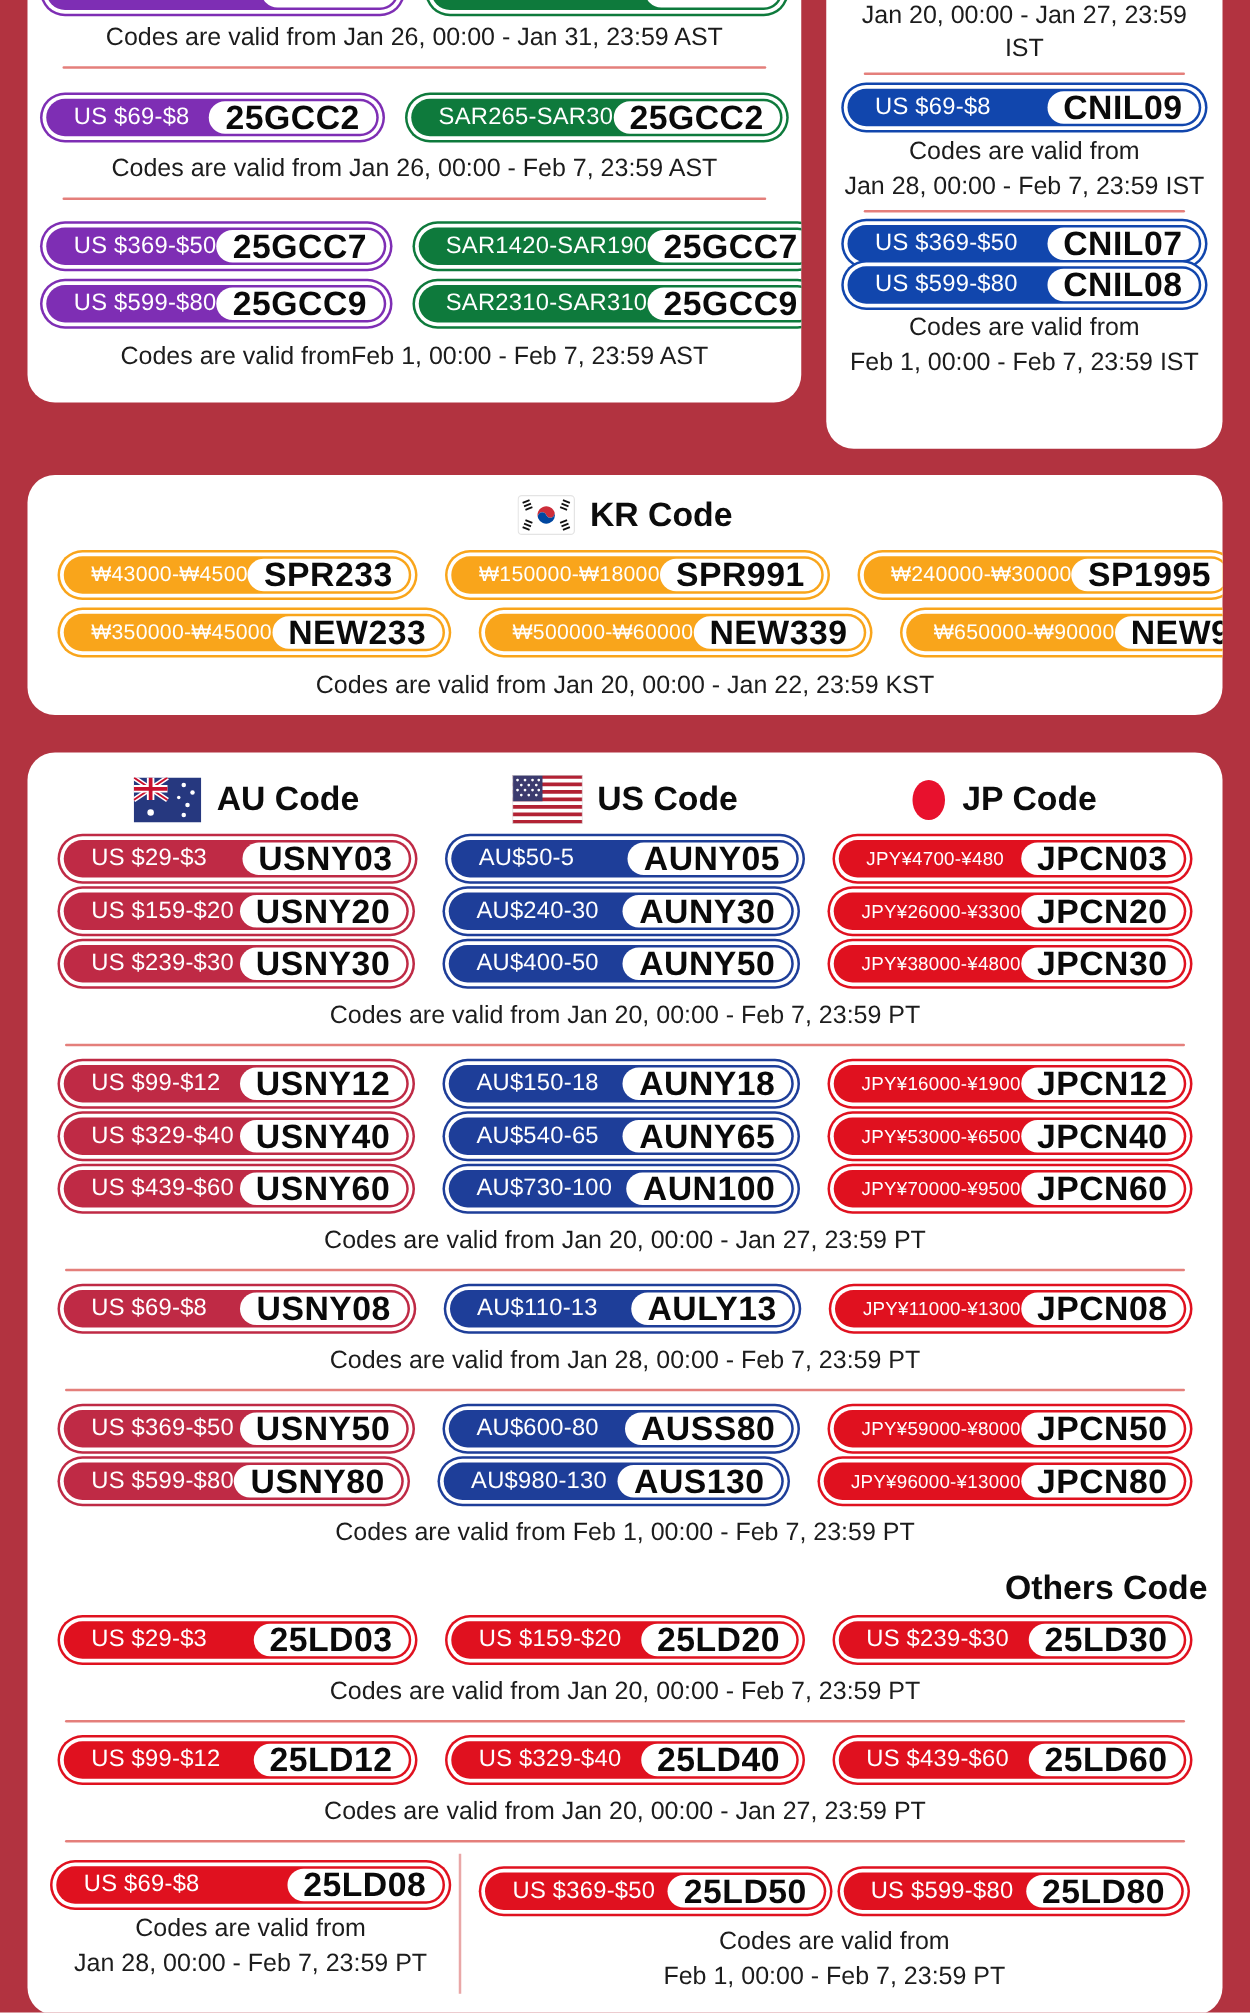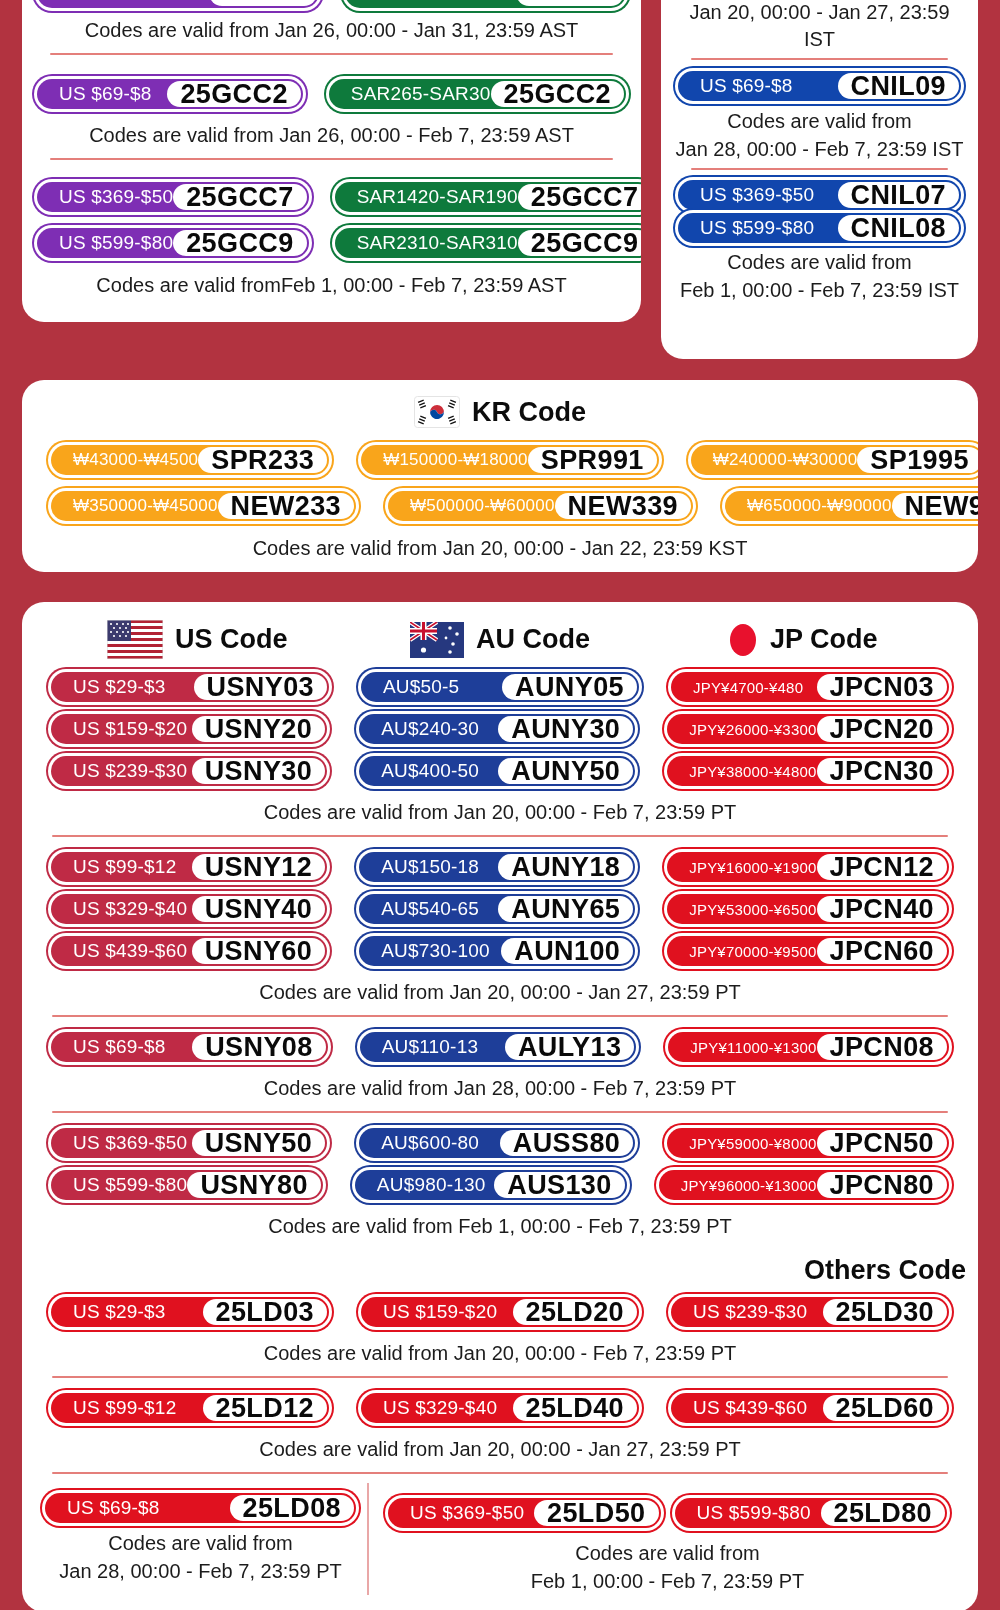--- a/index.html
+++ b/index.html
@@ -198,20 +198,40 @@
           <span class="pc">NEW996</span>
         </div>
     </div>
     <div class="cap" style="margin-top:9px;">Codes are valid from Jan 20, 00:00 - Jan 22, 23:59 KST</div>
   </div>
 
   <div class="card main">
 
     <div class="heads">
       <div class="head">
+        <svg class="flag" width="54" height="36" viewBox="0 0 54 36">
+          <rect width="54" height="36" fill="#26387f"></rect>
+          <g>
+            <path d="M0 0 L27 18 M27 0 L0 18" stroke="#ffffff" stroke-width="4"></path>
+            <path d="M0 0 L27 18 M27 0 L0 18" stroke="#c8102e" stroke-width="1.6"></path>
+            <path d="M13.5 0 V18 M0 9 H27" stroke="#ffffff" stroke-width="6"></path>
+            <path d="M13.5 0 V18 M0 9 H27" stroke="#c8102e" stroke-width="3"></path>
+          </g>
+          <g fill="#ffffff">
+            <circle cx="13.5" cy="28" r="2.6"></circle>
+            <circle cx="40" cy="6" r="1.8"></circle>
+              <circle cx="47" cy="12" r="1.8"></circle>
+            <circle cx="36" cy="16" r="1.4"></circle>
+              <circle cx="43" cy="22" r="1.8"></circle>
+              <circle cx="40" cy="30" r="1.8"></circle>
+          </g>
+        </svg>
+        <span>AU Code</span>
+      </div>
+      <div class="head">
         <svg class="flag" width="56" height="39" viewBox="0 0 56 39">
           <rect width="56" height="39" fill="#ffffff"></rect>
           <g fill="#b22234">
             <rect y="0" width="56" height="3"></rect>
               <rect y="6" width="56" height="3"></rect>
               <rect y="12" width="56" height="3"></rect>
             <rect y="18" width="56" height="3"></rect>
               <rect y="24" width="56" height="3"></rect>
               <rect y="30" width="56" height="3"></rect>
             <rect y="36" width="56" height="3"></rect>
@@ -231,40 +251,20 @@
               <circle cx="21" cy="12" r="1.1"></circle>
             <circle cx="7" cy="16" r="1.1"></circle>
               <circle cx="13" cy="16" r="1.1"></circle>
               <circle cx="19" cy="16" r="1.1"></circle>
           </g>
           <rect width="56" height="39" fill="none" stroke="#d8d8d8"></rect>
         </svg>
         <span>US Code</span>
       </div>
       <div class="head">
-        <svg class="flag" width="54" height="36" viewBox="0 0 54 36">
-          <rect width="54" height="36" fill="#26387f"></rect>
-          <g>
-            <path d="M0 0 L27 18 M27 0 L0 18" stroke="#ffffff" stroke-width="4"></path>
-            <path d="M0 0 L27 18 M27 0 L0 18" stroke="#c8102e" stroke-width="1.6"></path>
-            <path d="M13.5 0 V18 M0 9 H27" stroke="#ffffff" stroke-width="6"></path>
-            <path d="M13.5 0 V18 M0 9 H27" stroke="#c8102e" stroke-width="3"></path>
-          </g>
-          <g fill="#ffffff">
-            <circle cx="13.5" cy="28" r="2.6"></circle>
-            <circle cx="40" cy="6" r="1.8"></circle>
-              <circle cx="47" cy="12" r="1.8"></circle>
-            <circle cx="36" cy="16" r="1.4"></circle>
-              <circle cx="43" cy="22" r="1.8"></circle>
-              <circle cx="40" cy="30" r="1.8"></circle>
-          </g>
-        </svg>
-        <span>AU Code</span>
-      </div>
-      <div class="head">
         <svg class="flag" width="30" height="34" viewBox="0 0 30 34">
           <ellipse cx="15" cy="17" rx="13" ry="16" fill="#e8112d"></ellipse>
         </svg>
         <span>JP Code</span>
       </div>
     </div>
 
     <div class="prow">
       <div class="pill crimson">
           <span class="pl">US $29-$3</span>

